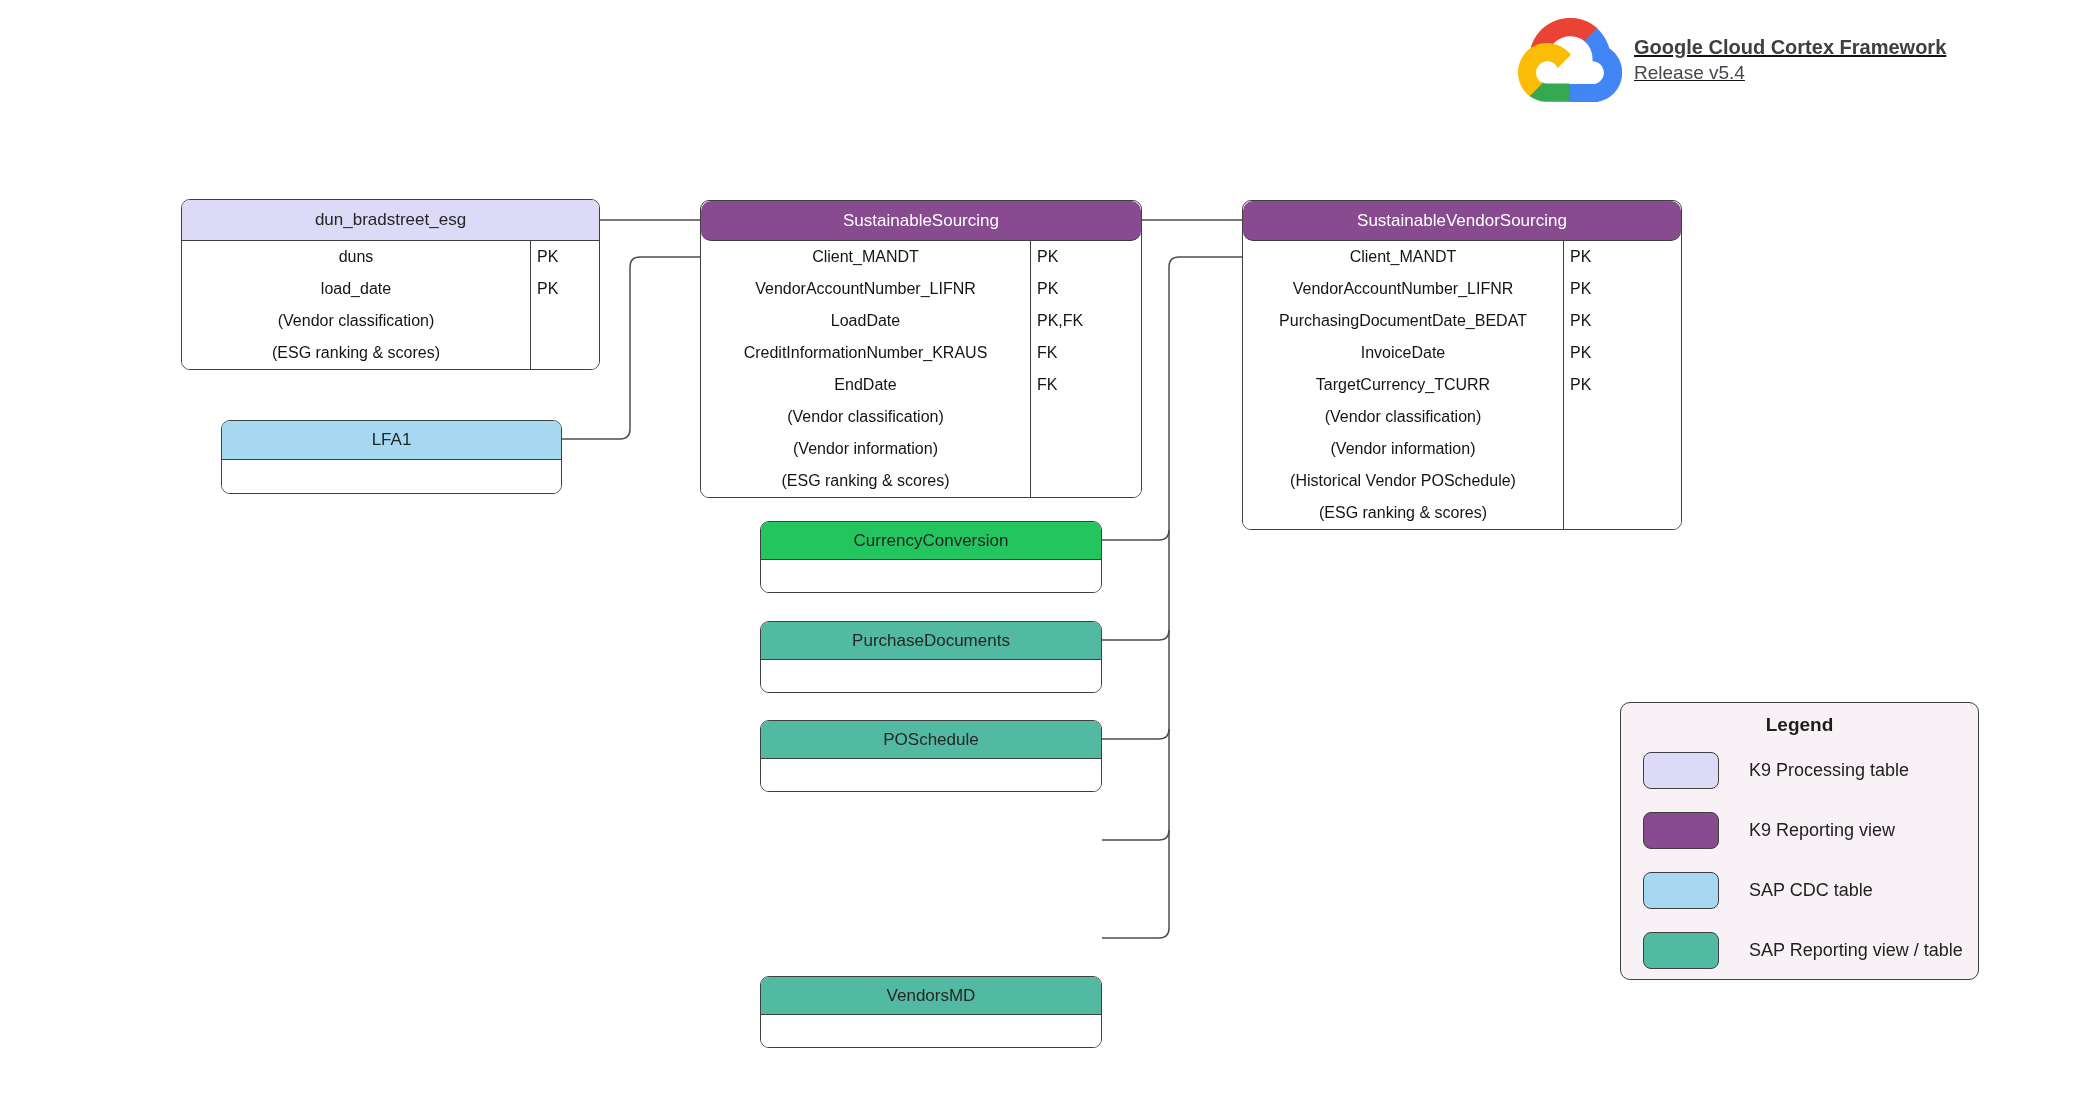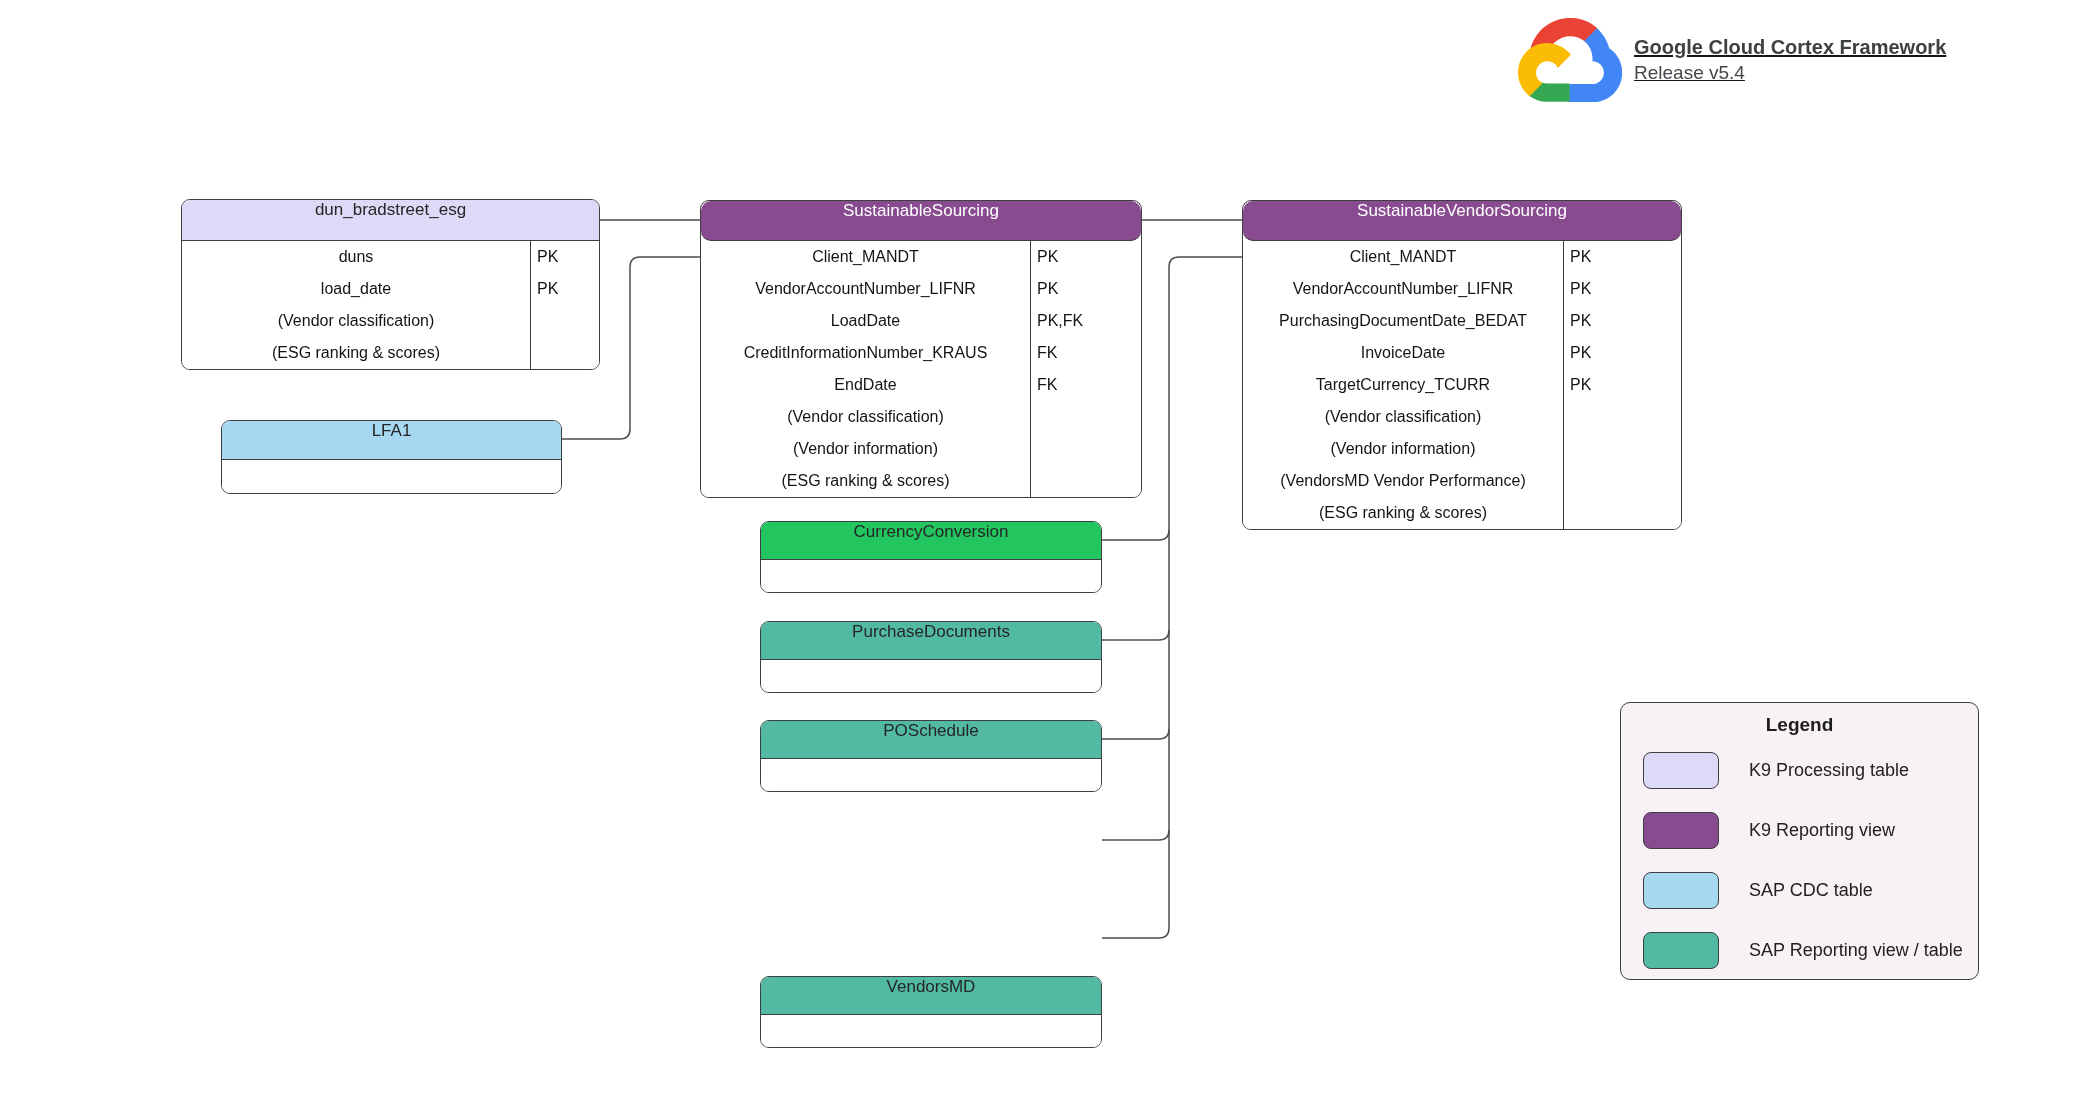--- a/index.html
+++ b/index.html
@@ -9,21 +9,21 @@
   }
   .stage{position:absolute;inset:0;}
   svg.wires{position:absolute;left:0;top:0;pointer-events:none;}
 
   
   .etable{
     position:absolute;background:#ffffff;border:1.5px solid #3f3f3f;border-radius:9px;
     overflow:hidden;box-sizing:border-box;
   }
   .t-header{
-    display:flex;justify-content:center;
+    display:flex;align-items:center;justify-content:center;
     border-bottom:1.5px solid #3f3f3f;font-size:17px;color:#262626;box-sizing:border-box;
   }
   .t-header.white-text{color:#ffffff;border-radius:10px;}
   .t-body{position:relative;background:#ffffff;}
   .trow{display:flex;height:32px;align-items:stretch;}
   .cell-name{flex:1;display:flex;align-items:center;justify-content:center;font-size:16px;}
   .cell-key{
     border-left:1.5px solid #3f3f3f;display:flex;align-items:center;
     padding-left:6px;box-sizing:border-box;font-size:16px;
   }
@@ -169,21 +169,21 @@
         </div>
         <div class="trow">
           <div class="cell-name">(Vendor classification)</div>
           <div class="cell-key" style="width: 118px;"></div>
         </div>
         <div class="trow">
           <div class="cell-name">(Vendor information)</div>
           <div class="cell-key" style="width: 118px;"></div>
         </div>
         <div class="trow">
-          <div class="cell-name">(VendorsMD Vendor Performance)</div>
+          <div class="cell-name">(Historical Vendor POSchedule)</div>
           <div class="cell-key" style="width: 118px;"></div>
         </div>
         <div class="trow">
           <div class="cell-name">(ESG ranking &amp; scores)</div>
           <div class="cell-key" style="width: 118px;"></div>
         </div>
       </div>
   </div>
 
   <div class="etable" style="left:760px;top:521px;width:342px;">

